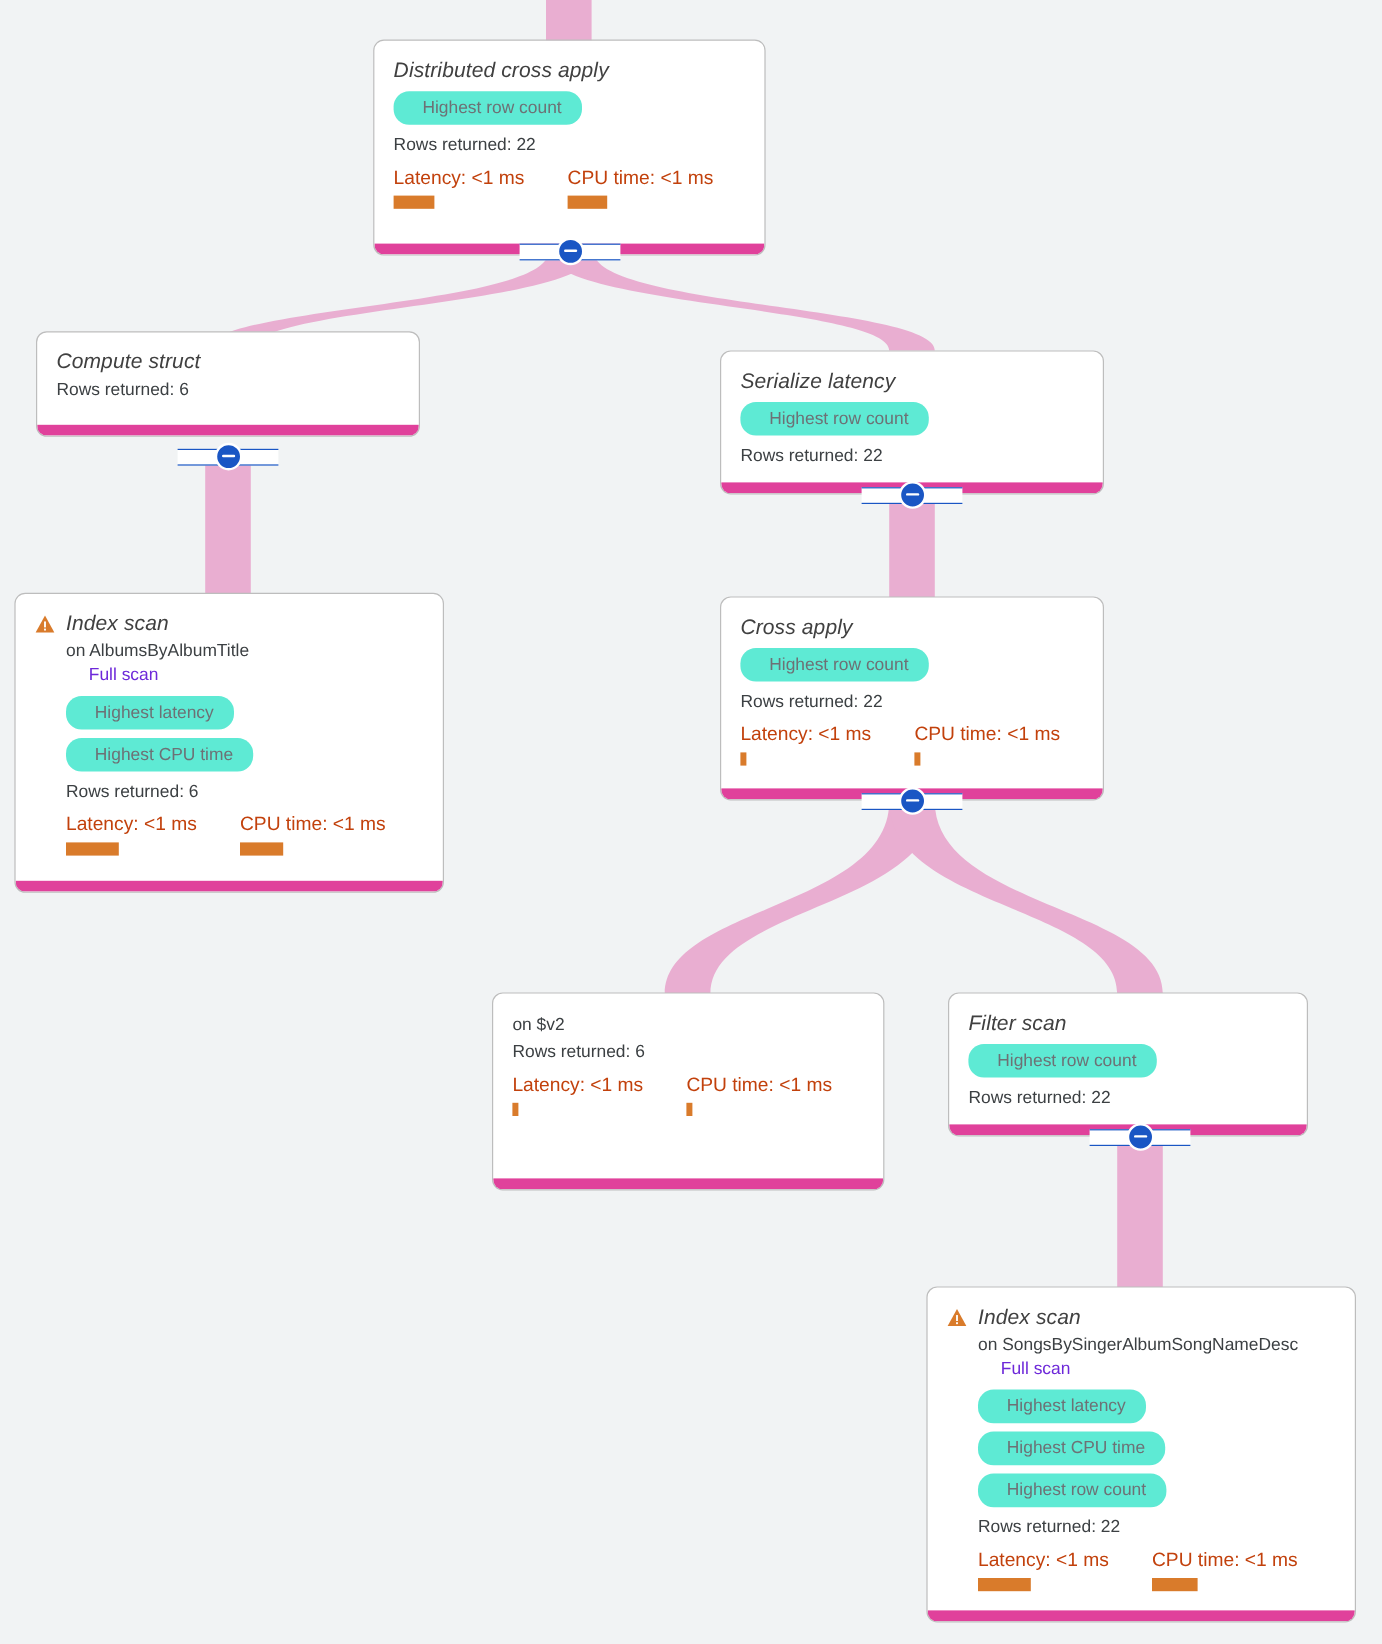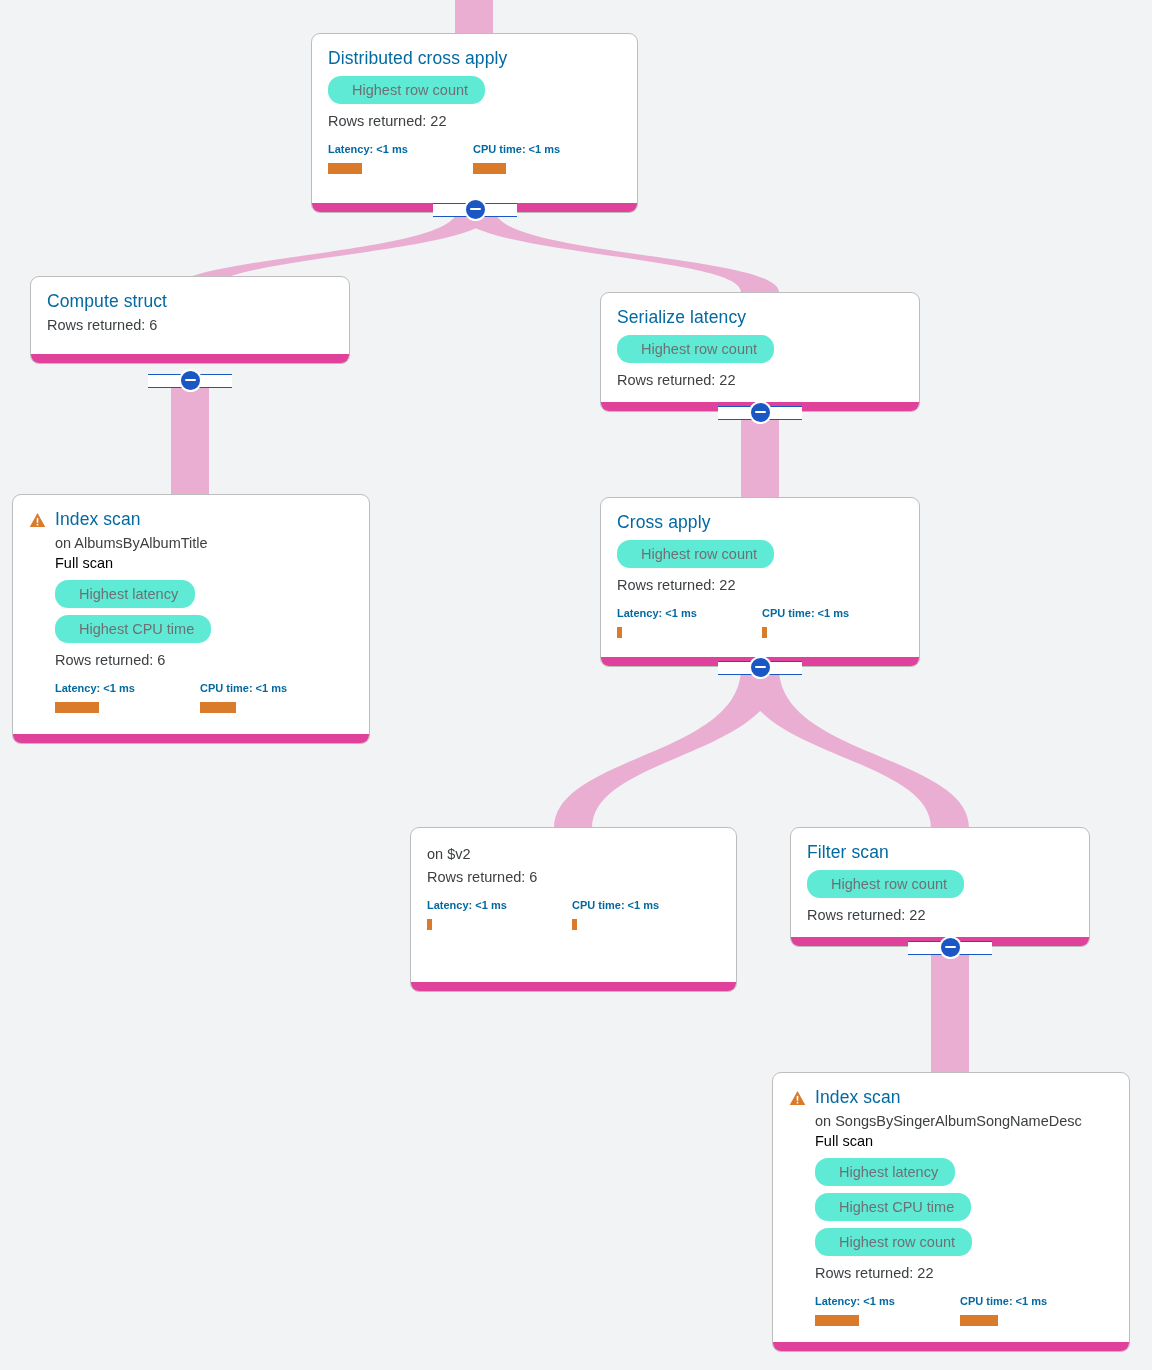--- a/index.html
+++ b/index.html
@@ -53,39 +53,41 @@
   }
   .warn-icon {
     flex: 0 0 auto;
     margin-top: 4px;
     width: 17px;
     height: 16px;
     display: block;
   }
   .node-title {
     font-size: 17.5px;
-    color: #0369a1;
+    color: #404040;
     line-height: 22px;
     letter-spacing: 0.1px;
+    font-style: italic;
   }
   .node-body {
     padding-left: 0;
   }
   .node-body.indented {
     padding-left: 26px;
   }
   .sub-line {
     font-size: 14.5px;
     color: #3c4043;
     line-height: 20px;
     margin-top: 3px;
   }
   .sub-line.muted {
-    color: #000000;
+    color: #6d28d9;
     margin-top: 0;
+    margin-left: 19px;
   }
   .chip {
     display: inline-block;
     background: #5eead4;
     color: #6d7175;
     border-radius: 13px;
     font-size: 14.5px;
     line-height: 18px;
     padding: 5px 17px 5px 24px;
     margin-top: 7px;
@@ -94,24 +96,23 @@
     font-size: 14.5px;
     color: #3c4043;
     line-height: 20px;
     margin-top: 7px;
   }
   .metrics {
     display: flex;
     margin-top: 9px;
   }
   .metric {
-    font-size: 11px;
-    color: #0369a1;
+    font-size: 16px;
+    color: #c2410c;
     line-height: 18px;
-    font-weight: bold;
   }
   .metric-bar {
     height: 11px;
     background: #d97b2b;
     margin-top: 5px;
   }
 
   
   .toggle {
     position: absolute;

